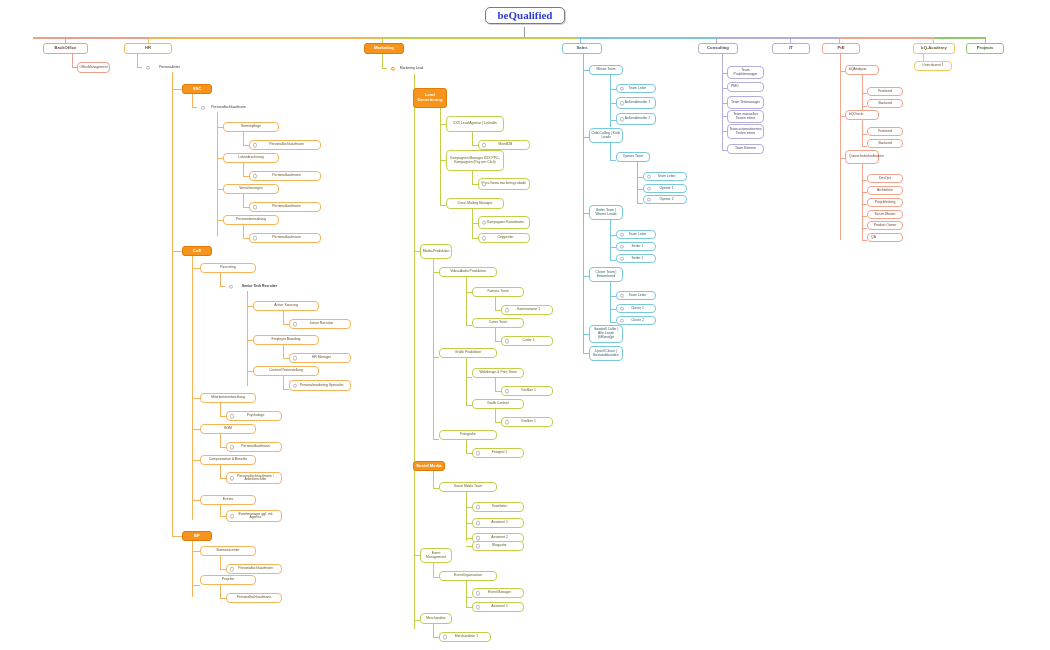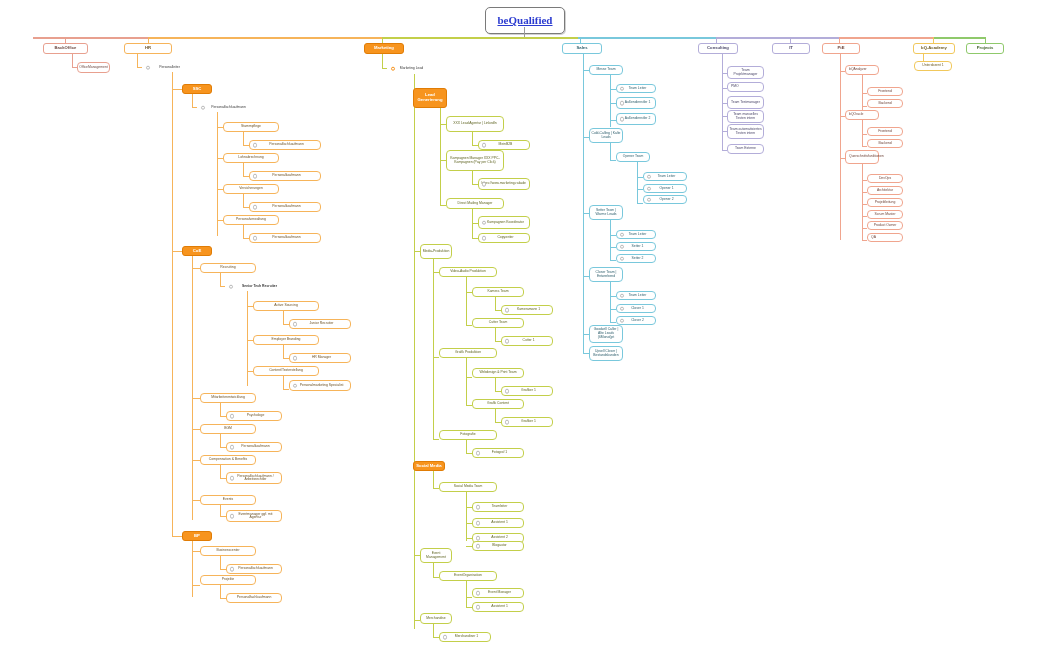--- a/index.html
+++ b/index.html
@@ -58,21 +58,21 @@
   .k-green {background:#8fc96b;}
   .k-grey  {background:#9a9a9a;}
 
   .spine{height:1.6px;}
 </style>
 </head>
 <body>
 
 <div id="canvas">
 
-  <div class="node n-root" style="left:485px;top:7px;width:80px;height:27px;text-decoration:underline;">
+  <div class="node n-root" style="left:485px;top:7px;width:80px;height:17px;">
     <span>beQualified</span>
   </div>
   <div class="ln lv k-grey" style="left:524px;top:27px;height:10px;"></div>
 
   <div class="ln lh spine k-red" style="left:33px;top:37px;width:117px;"></div>
   <div class="ln lh spine k-orange" style="left:148px;top:37px;width:236px;"></div>
   <div class="ln lh spine k-olive" style="left:382px;top:37px;width:198px;"></div>
   <div class="ln lh spine k-cyan" style="left:578px;top:37px;width:140px;"></div>
   <div class="ln lh spine k-purple" style="left:716px;top:37px;width:125px;"></div>
   <div class="ln lh spine k-salmon" style="left:839px;top:37px;width:96px;"></div>

